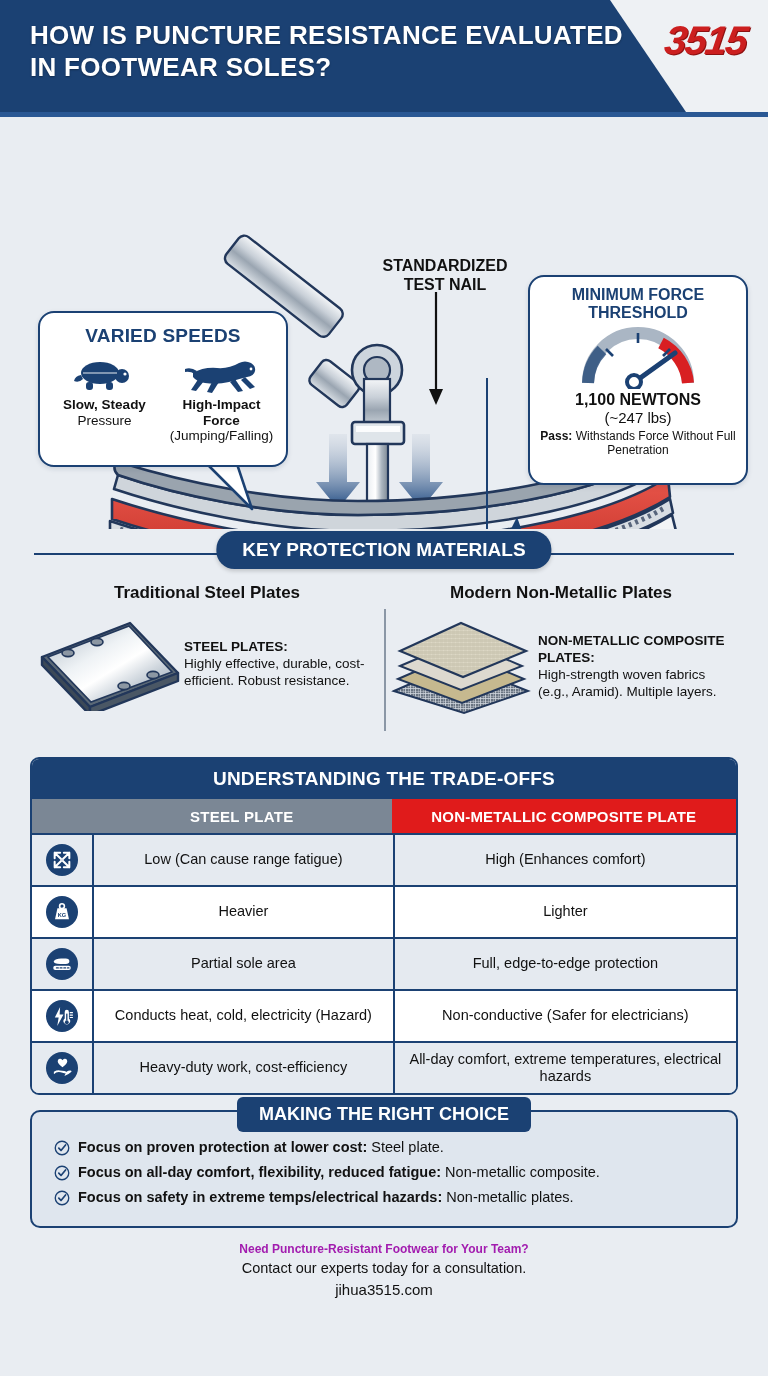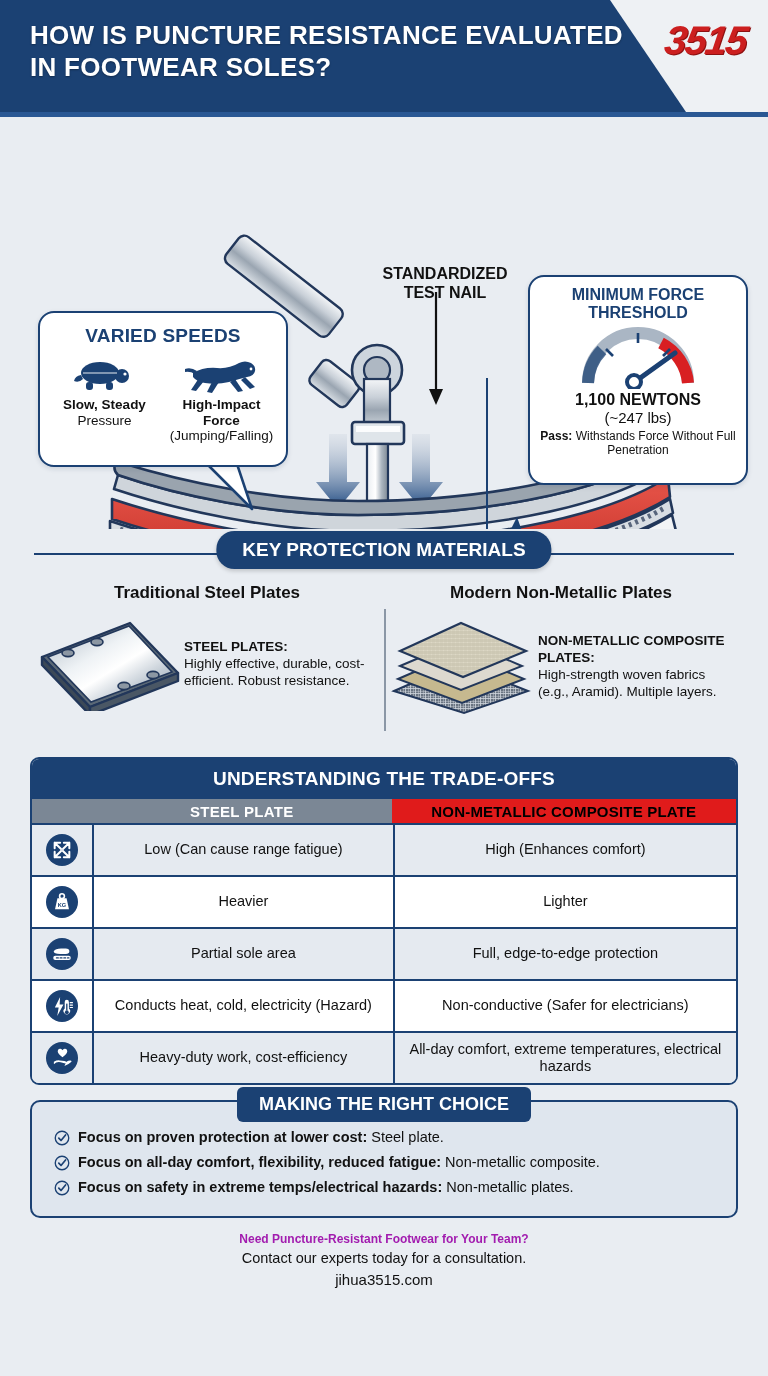--- a/index.html
+++ b/index.html
@@ -62,21 +62,21 @@
     margin-top:9px;line-height:1.15;
   }
   .gauge{margin:4px auto 0;width:120px;height:62px;}
   .mf-big{text-align:center;font-weight:bold;font-size:16px;color:#111;margin-top:2px;}
   .mf-sub{text-align:center;font-size:15px;color:#111;}
   .mf-pass{text-align:center;font-size:12px;color:#111;line-height:1.2;margin-top:3px;}
   .mf-pass b{font-weight:bold;}
 
   
   .nail-label{
-    position:absolute;left:360px;top:148px;width:170px;
+    position:absolute;left:360px;top:140px;width:170px;
     text-align:center;font-weight:bold;font-size:16px;color:#111;line-height:1.18;
   }
 
   
   .sect-heading-wrap{position:relative;height:44px;margin-top:2px;}
   .sect-rule{position:absolute;top:22px;left:34px;right:34px;height:2px;background:#1b4173;}
   .sect-pill{
     position:absolute;left:50%;transform:translateX(-50%);top:0;
     background:#1b4173;color:#fff;font-weight:bold;font-size:19px;
     padding:8px 26px;border-radius:18px;white-space:nowrap;
@@ -94,25 +94,25 @@
   .mat-divider{
     position:absolute;left:50%;top:26px;width:2px;height:122px;background:#8b97a6;
   }
 
   
   .tablewrap{margin:14px 30px 0 30px;border:2px solid #1b4173;border-radius:9px;overflow:hidden;background:#fff;}
   .tbl-title{
     background:#1b4173;color:#fff;text-align:center;font-weight:bold;font-size:19px;
     padding:9px 0;letter-spacing:.2px;
   }
-  .tbl-colhead{display:flex;height:24px;}
+  .tbl-colhead{display:flex;height:34px;}
   .ch-icon{width:60px;flex:0 0 60px;background:#7b8795;}
   .ch-steel{flex:1;background:#7b8795;color:#fff;font-weight:bold;font-size:15px;
     display:flex;align-items:center;justify-content:center;letter-spacing:.3px;}
-  .ch-nm{flex:1.15;background:#e01b1b;color:#000000;font-weight:bold;font-size:15px;
+  .ch-nm{flex:1.15;background:#e01b1b;color:#ffffff;font-weight:bold;font-size:15px;
     display:flex;align-items:center;justify-content:center;letter-spacing:.2px;}
   .trow{display:flex;border-top:2px solid #1b4173;min-height:50px;}
   .trow .c-icon{width:60px;flex:0 0 60px;display:flex;align-items:center;justify-content:center;
     border-right:2px solid #1b4173;}
   .trow .c-steel{flex:1;display:flex;align-items:center;justify-content:center;text-align:center;
     font-size:14.5px;color:#111;padding:5px 8px;border-right:2px solid #1b4173;line-height:1.2;}
   .trow .c-nm{flex:1.15;display:flex;align-items:center;justify-content:center;text-align:center;
     font-size:14.5px;color:#111;padding:5px 8px;line-height:1.2;}
   .trow.odd{background:#e5eaf0;}
   .trow.even{background:#ffffff;}

